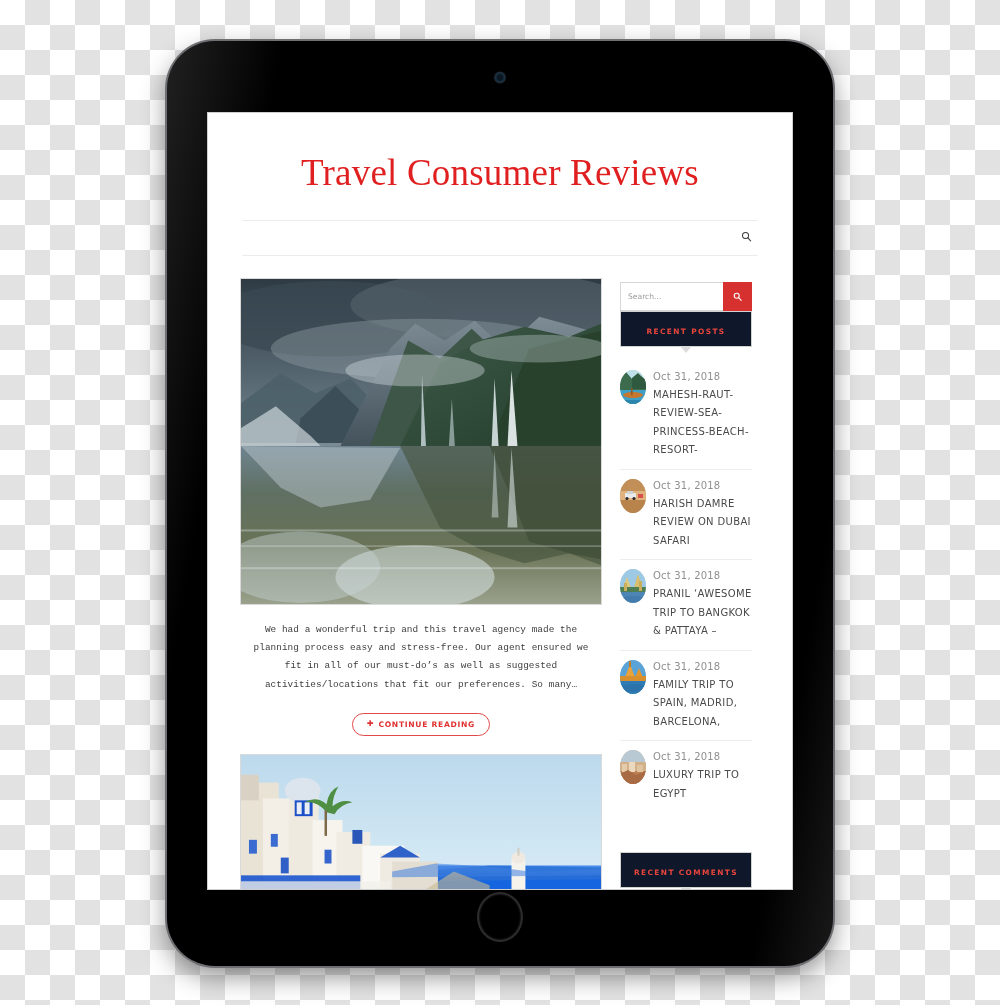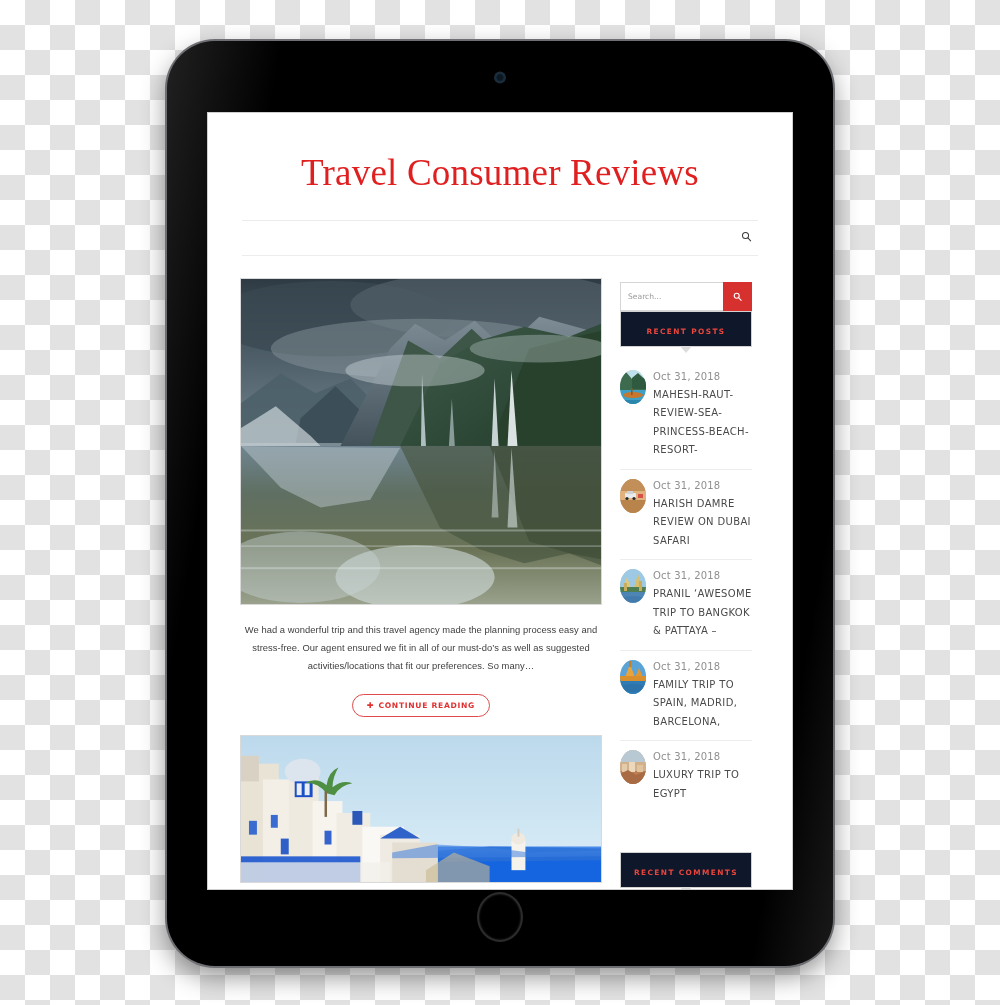--- a/index.html
+++ b/index.html
@@ -142,21 +142,21 @@
     overflow: hidden;
     position: relative;
   }
   .post-thumb svg { display: block; width: 100%; height: 100%; }
   .post-excerpt {
     margin: 16px 4px 0 4px;
     text-align: center;
     font-size: 9.4px;
     line-height: 1.95;
     color: #3d3d3d;
-    font-family: Liberation Sans, sans-serif;
+    font-family: Liberation Mono, monospace;
     letter-spacing: 0.05px;
   }
   .read-more-wrap { text-align: center; margin-top: 18px; }
   .read-more {
     display: inline-flex;
     align-items: center;
     gap: 4px;
     border: 1px solid #e04a4a;
     color: #e03131;
     border-radius: 20px;

